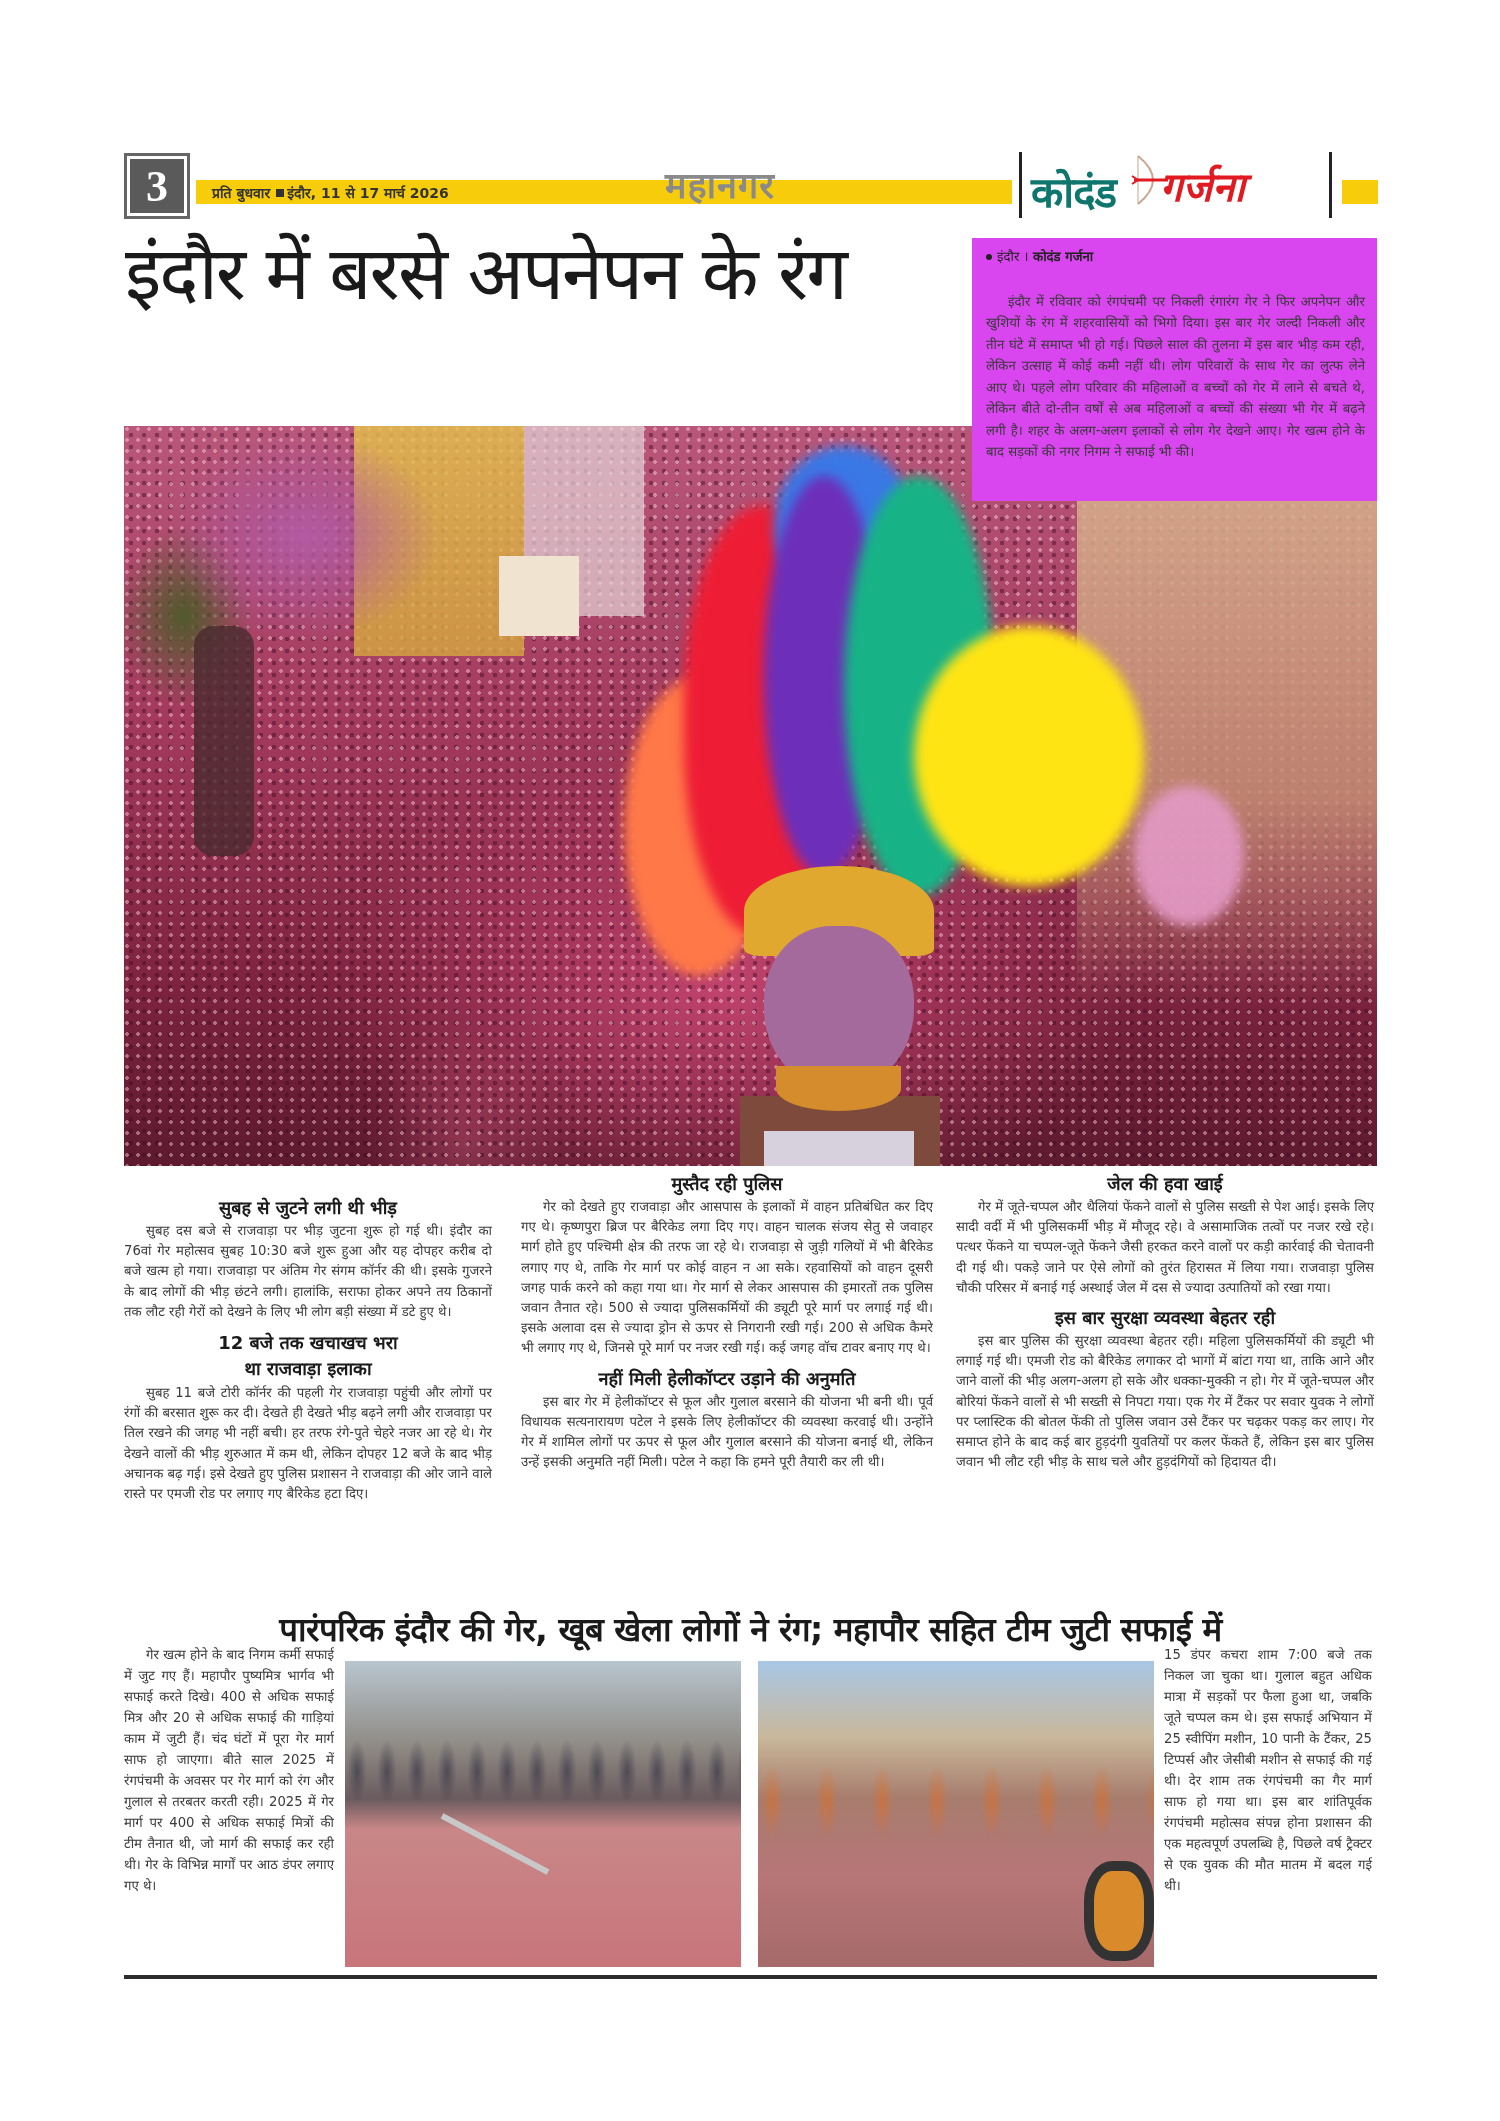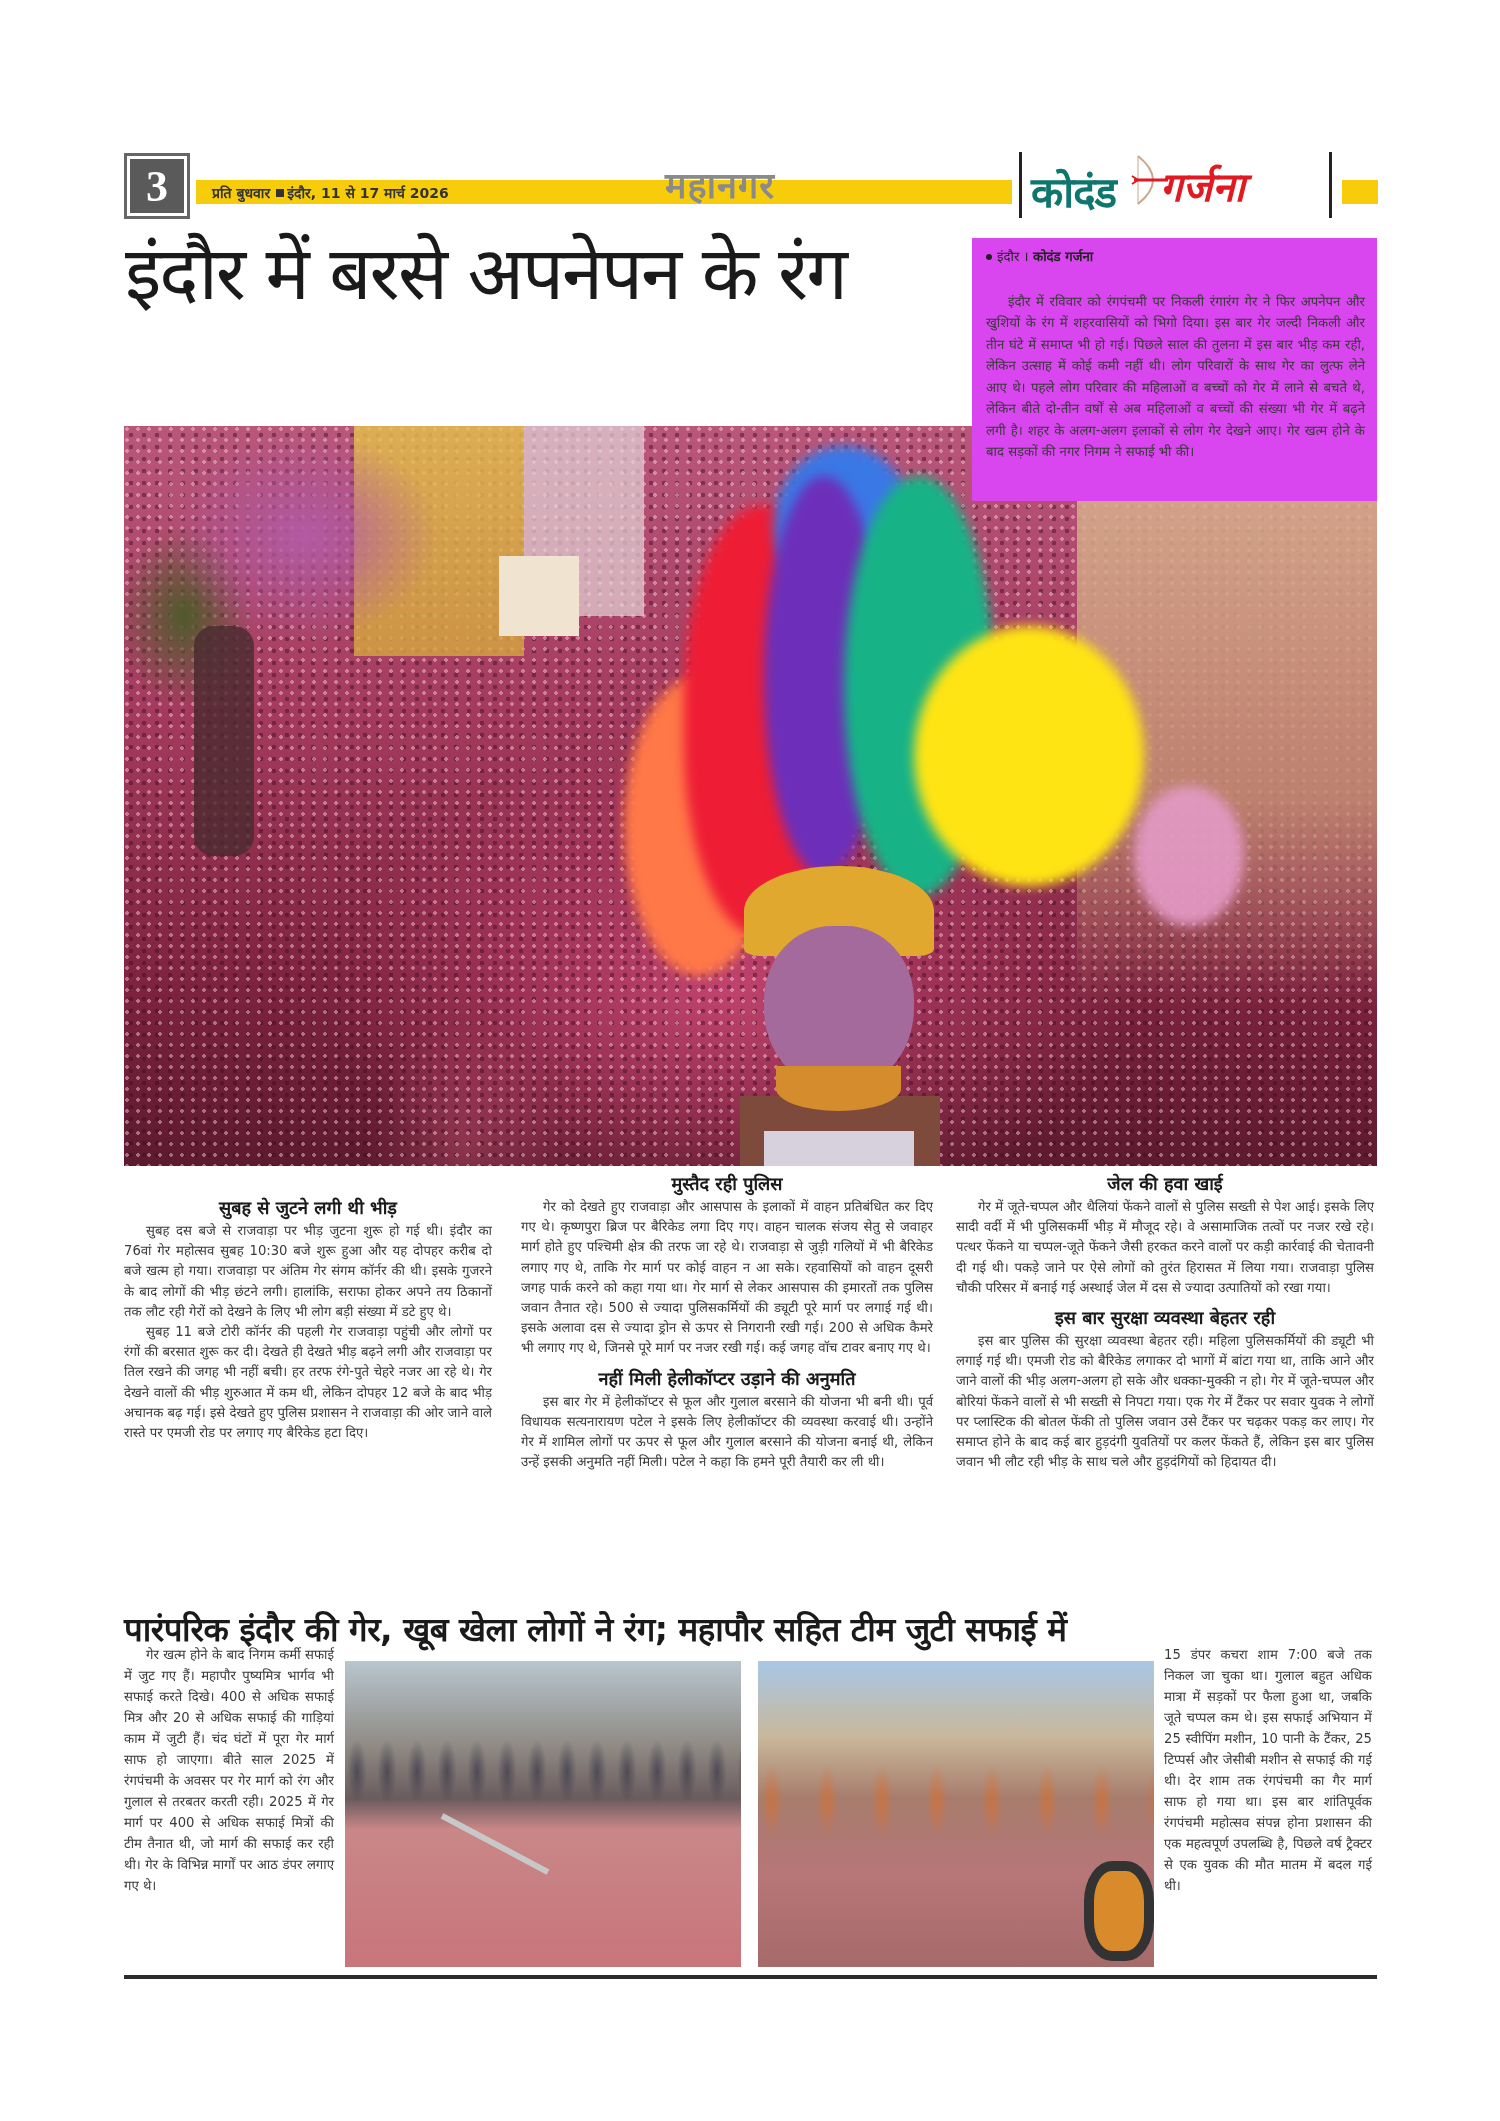--- a/index.html
+++ b/index.html
@@ -102,21 +102,21 @@
   .col.c1 { left: 124px; width: 368px; margin-top: 24px; }
   .col.c2 { left: 521px; width: 412px; }
   .col.c3 { left: 956px; width: 418px; }
   .col h3 { font-size: 18px; line-height: 24px; font-weight: 700; color: #1a1a1a; text-align: center; margin: 0 0 1px; }
   .col h3.multi { line-height: 26px; margin-top: 8px; }
   .col h3.spaced { margin-top: 8px; }
   .col p { text-indent: 22px; }
 
   
   .sub-headline {
-    position: absolute; left: 124px; top: 1606px; width: 1253px; text-align: left;
+    position: absolute; left: 124px; top: 1606px; width: 1253px; text-align: center;
     font-size: 33px; font-weight: 700; color: #1a1a1a; letter-spacing: -0.5px; white-space: nowrap;
   }
   .side-col { position: absolute; top: 1644px; font-size: 13.2px; line-height: 21px; color: #3a3a3a; text-align: justify; }
   .side-col.left { left: 124px; width: 210px; }
   .side-col.right { left: 1164px; width: 208px; }
   .side-col p { text-indent: 22px; }
 
   .photo { position: absolute; top: 1661px; height: 306px; overflow: hidden; }
   .photo.p1 { left: 345px; width: 396px;
     background: linear-gradient(180deg, #b8c6cf 0%, #8f8a84 28%, #6a5b5e 45%, #c98787 55%, #c8757b 100%); }
@@ -183,20 +183,24 @@
   <div class="cart"></div>
   <div class="cart-top"></div>
   <div class="idol-crown"></div>
   <div class="idol-face"></div>
   <div class="idol-neck"></div>
 </div>
 
 <div class="col c1">
   <h3>सुबह से जुटने लगी थी भीड़</h3>
   <p>सुबह दस बजे से राजवाड़ा पर भीड़ जुटना शुरू हो गई थी। इंदौर का 76वां गेर महोत्सव सुबह 10:30 बजे शुरू हुआ और यह दोपहर करीब दो बजे खत्म हो गया। राजवाड़ा पर अंतिम गेर संगम कॉर्नर की थी। इसके गुजरने के बाद लोगों की भीड़ छंटने लगी। हालांकि, सराफा होकर अपने तय ठिकानों तक लौट रही गेरों को देखने के लिए भी लोग बड़ी संख्या में डटे हुए थे।</p>
+  <h3 class="multi">
+    <div>12 बजे तक खचाखच भरा</div>
+    <div>था राजवाड़ा इलाका</div>
+  </h3>
   <p>सुबह 11 बजे टोरी कॉर्नर की पहली गेर राजवाड़ा पहुंची और लोगों पर रंगों की बरसात शुरू कर दी। देखते ही देखते भीड़ बढ़ने लगी और राजवाड़ा पर तिल रखने की जगह भी नहीं बची। हर तरफ रंगे-पुते चेहरे नजर आ रहे थे। गेर देखने वालों की भीड़ शुरुआत में कम थी, लेकिन दोपहर 12 बजे के बाद भीड़ अचानक बढ़ गई। इसे देखते हुए पुलिस प्रशासन ने राजवाड़ा की ओर जाने वाले रास्ते पर एमजी रोड पर लगाए गए बैरिकेड हटा दिए।</p>
 </div>
 
 <div class="col c2">
   <h3>मुस्तैद रही पुलिस</h3>
   <p>गेर को देखते हुए राजवाड़ा और आसपास के इलाकों में वाहन प्रतिबंधित कर दिए गए थे। कृष्णपुरा ब्रिज पर बैरिकेड लगा दिए गए। वाहन चालक संजय सेतु से जवाहर मार्ग होते हुए पश्चिमी क्षेत्र की तरफ जा रहे थे। राजवाड़ा से जुड़ी गलियों में भी बैरिकेड लगाए गए थे, ताकि गेर मार्ग पर कोई वाहन न आ सके। रहवासियों को वाहन दूसरी जगह पार्क करने को कहा गया था। गेर मार्ग से लेकर आसपास की इमारतों तक पुलिस जवान तैनात रहे। 500 से ज्यादा पुलिसकर्मियों की ड्यूटी पूरे मार्ग पर लगाई गई थी। इसके अलावा दस से ज्यादा ड्रोन से ऊपर से निगरानी रखी गई। 200 से अधिक कैमरे भी लगाए गए थे, जिनसे पूरे मार्ग पर नजर रखी गई। कई जगह वॉच टावर बनाए गए थे।</p>
   <h3 class="spaced">नहीं मिली हेलीकॉप्टर उड़ाने की अनुमति</h3>
   <p>इस बार गेर में हेलीकॉप्टर से फूल और गुलाल बरसाने की योजना भी बनी थी। पूर्व विधायक सत्यनारायण पटेल ने इसके लिए हेलीकॉप्टर की व्यवस्था करवाई थी। उन्होंने गेर में शामिल लोगों पर ऊपर से फूल और गुलाल बरसाने की योजना बनाई थी, लेकिन उन्हें इसकी अनुमति नहीं मिली। पटेल ने कहा कि हमने पूरी तैयारी कर ली थी।</p>
 </div>
 

